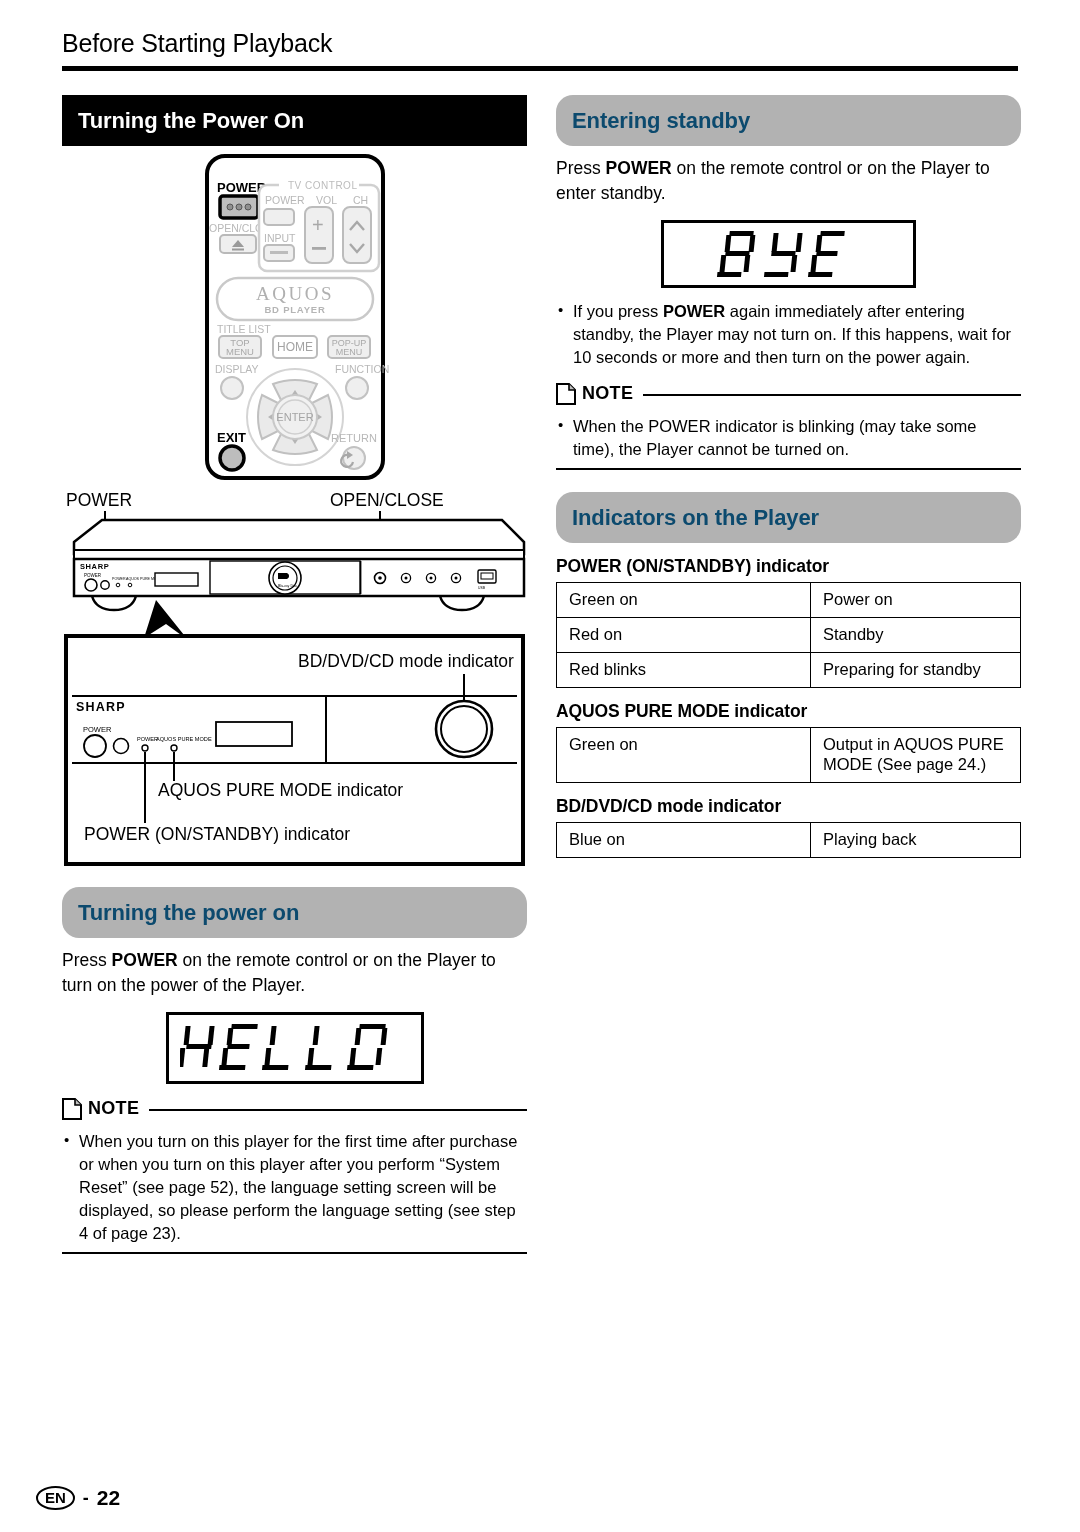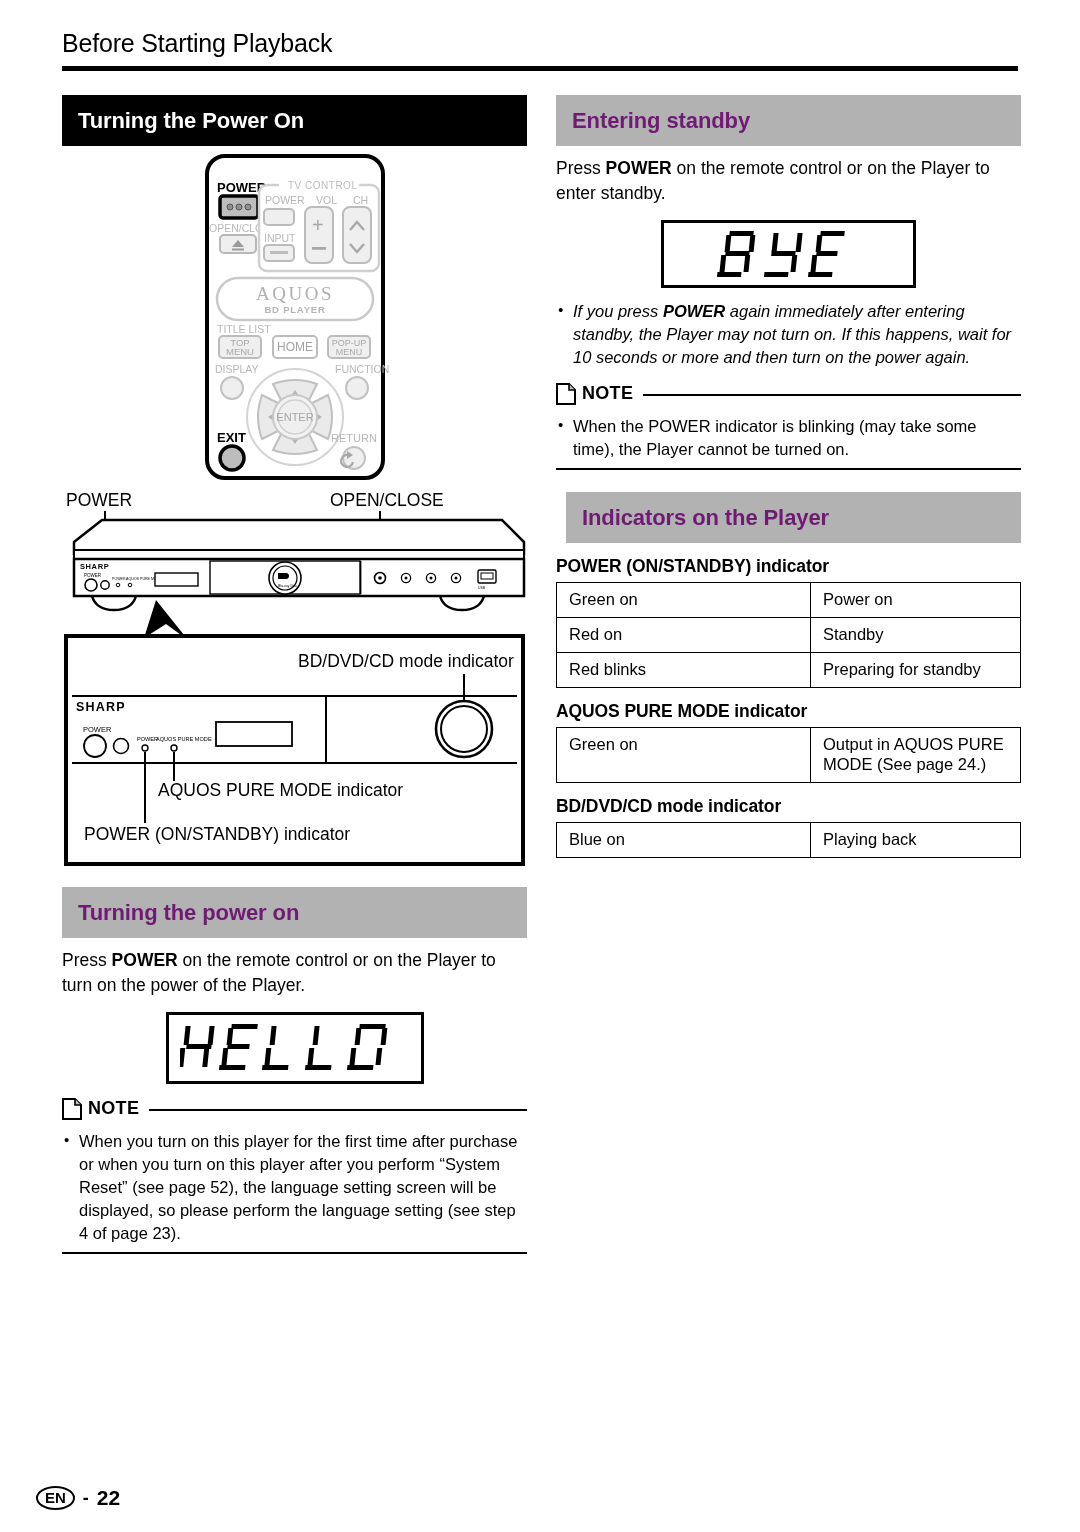--- a/index.html
+++ b/index.html
@@ -56,21 +56,22 @@
     align-items: center;
     padding-left: 16px;
     box-sizing: border-box;
   }
   .bar-black {
     background: #000000;
     color: #ffffff;
   }
   .bar-gray {
     background: #b2b2b2;
-    color: #701a75;
+    color: #0c4a6e;
+    border-radius: 17px;
   }
   .bar .bar-text {
     font-size: 22px;
     font-weight: bold;
     letter-spacing: -0.1px;
   }
 
   
   .para {
     font-size: 17.5px;
@@ -469,38 +470,38 @@
           <rect x="107" y="2" width="24" height="5" transform="skewX(-6)"></rect>
           <rect x="104" y="6" width="5" height="17" transform="skewX(-6)"></rect>
           <rect x="105" y="22" width="21" height="5" transform="skewX(-6)"></rect>
           <rect x="101" y="26" width="5" height="17" transform="skewX(-6)"></rect>
           <rect x="99" y="43" width="24" height="5" transform="skewX(-6)"></rect>
         </g>
       </svg>
     </div>
   </div>
 
-  <ul class="bullets" style="margin-top:12px;font-style:italic;">
+  <ul class="bullets" style="margin-top:12px;">
     <li><span>If you press </span><b>POWER</b><span> again immediately after entering standby, the Player may not turn on. If this happens, wait for 10 seconds or more and then turn on the power again.</span></li>
   </ul>
 
   <div class="note-head">
     <svg class="note-icon" viewBox="0 0 20 22">
       <path d="M1 1 H13 L19 7 V21 H1 Z" fill="#ffffff" stroke="#000" stroke-width="2"></path>
       <path d="M13 1 V7 H19" fill="#bdbdbd" stroke="#000" stroke-width="1.6"></path>
     </svg>
     <span class="note-label">NOTE</span>
     <span class="note-line"></span>
   </div>
   <ul class="bullets">
     <li>When the POWER indicator is blinking (may take some time), the Player cannot be turned on.</li>
   </ul>
   <div class="note-bottom-rule"></div>
 
-  <div class="bar bar-gray" style="margin-top:22px;margin-left:10px;">
+  <div class="bar bar-gray" style="margin-top:22px;">
     <span class="bar-text">Indicators on the Player</span>
   </div>
 
   <div class="tbl-title">POWER (ON/STANDBY) indicator</div>
   <table class="ind">
     <tbody>
         <tr>
       <td class="c1">Green on</td>
       <td>Power on</td>
     </tr>

